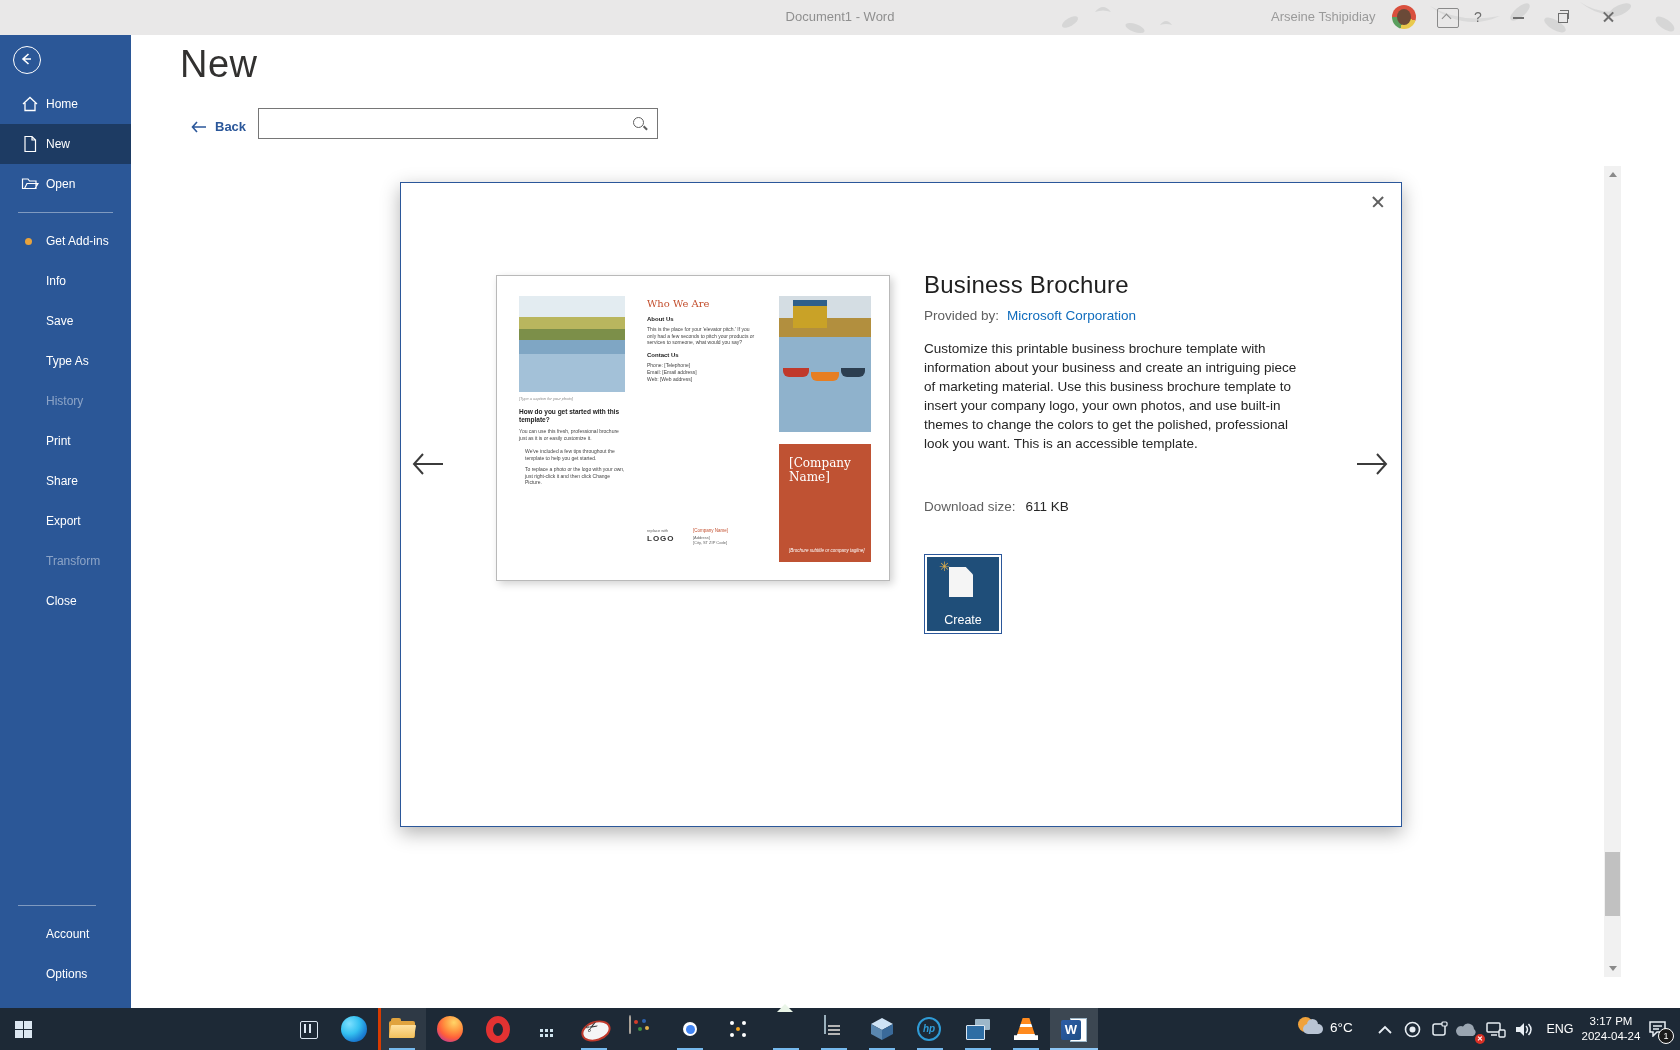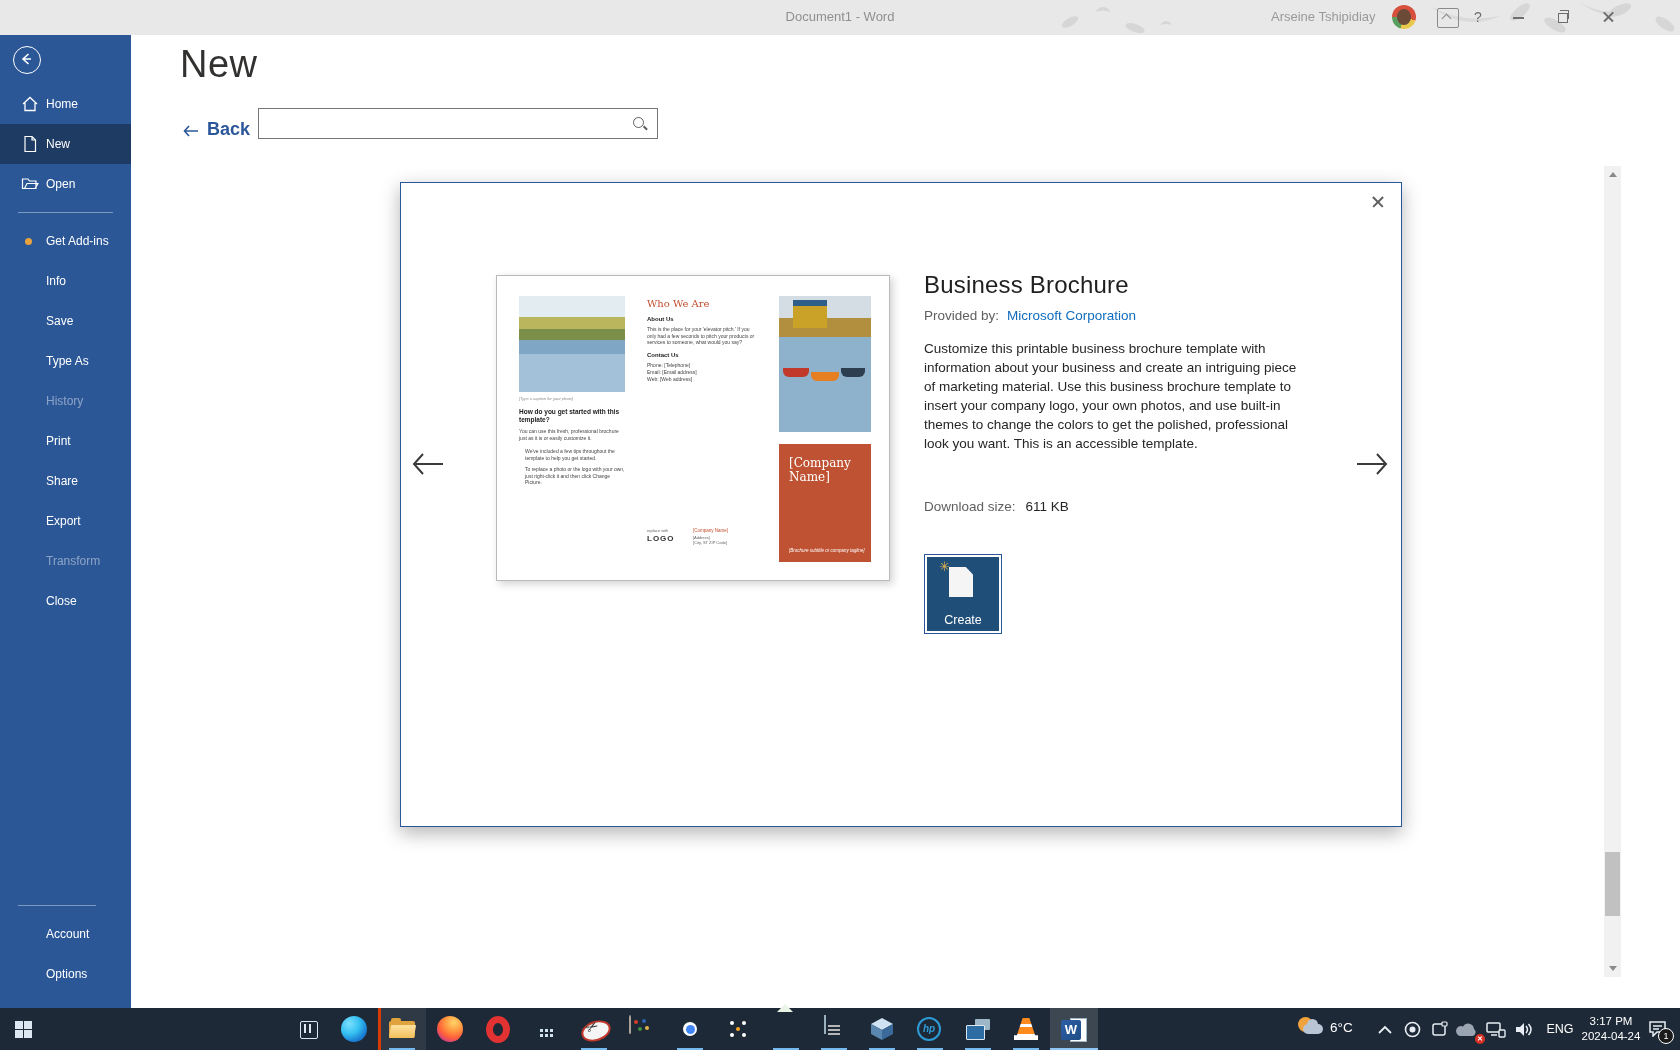--- a/index.html
+++ b/index.html
@@ -34,21 +34,21 @@
   .sb-item.sel{background:#1d3b63;}
   .sb-item.dis{color:rgba(255,255,255,0.45);cursor:default;}
   .sb-icon{position:absolute;left:21px;top:11px;width:18px;height:18px;}
   .sb-divider{height:1px;background:rgba(255,255,255,0.4);margin:8px 18px 8px 18px;}
   .sb-bullet{position:absolute;left:25px;top:17px;width:7px;height:7px;border-radius:50%;background:#e8a33d;}
   .sb-bottom{position:absolute;left:0;bottom:14px;width:114px;}
 
   
   .content{position:absolute;left:131px;top:35px;width:1549px;height:973px;background:#fff;z-index:10;}
   .page-title{position:absolute;left:49px;top:8px;font-size:38px;font-weight:300;color:#323130;letter-spacing:0.5px;}
-  .back-link{position:absolute;left:52px;top:84px;font-size:18px;font-weight:bold;color:#2b579a;cursor:pointer;}
+  .back-link{position:absolute;left:60px;top:84px;font-size:13px;font-weight:bold;color:#2b579a;cursor:pointer;}
   .back-link svg{vertical-align:-2px;margin-right:8px;}
   .search-box{position:absolute;left:127px;top:73px;width:400px;height:31px;border:1px solid #767676;background:#fff;box-sizing:border-box;}
   .search-box input{position:absolute;left:10px;top:1px;width:350px;height:27px;border:none;outline:none;font-size:14px;color:#1f1f1f;font-family:"Liberation Sans",sans-serif;}
   .mag{position:absolute;right:9px;top:7px;width:16px;height:16px;cursor:pointer;}
   .mag::before{content:"";position:absolute;left:1px;top:1px;width:9px;height:9px;border:1.6px solid #5f5f5f;border-radius:50%;}
   .mag::after{content:"";position:absolute;left:11px;top:11px;width:5px;height:1.6px;background:#5f5f5f;transform:rotate(45deg);}
 
   
   .card{position:absolute;cursor:pointer;overflow:hidden;box-shadow:0 0 0 1px rgba(0,0,0,0.12);background:#fff;}
   .t-label{position:absolute;height:16px;font-size:13px;color:#3f3f3f;text-align:center;cursor:pointer;white-space:nowrap;overflow:hidden;}

